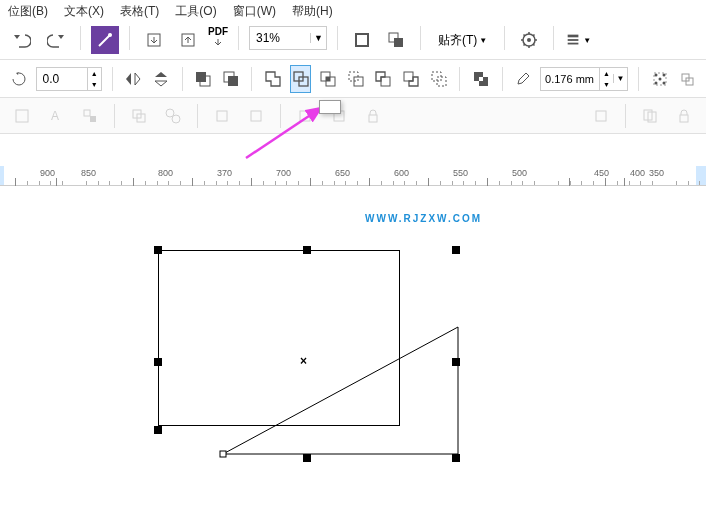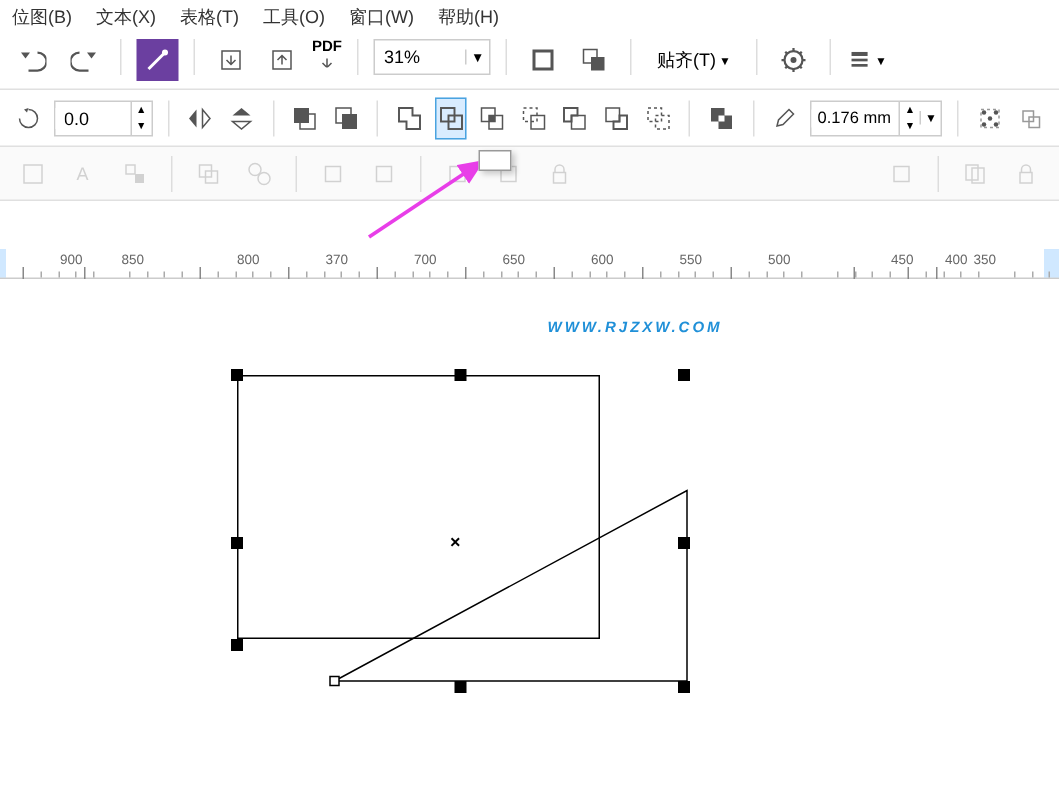--- a/index.html
+++ b/index.html
@@ -49,21 +49,21 @@
     .ruler .tick { position: absolute; top: 0; width: 1px; height: 20px; }
     .ruler .tick .major { position: absolute; bottom: 0; width: 1px; height: 8px; background: #888; }
     .ruler .tick .label { position: absolute; top: 2px; left: -10px; width: 20px; text-align: left; margin-left: 35px; }
     .ruler .minor { position: absolute; bottom: 0; width: 1px; height: 4px; background: #aaa; }
     .ruler .hl { position: absolute; top: 0; bottom: 0; background: rgba(100,180,255,0.3); }
     
     
     .canvas { position: relative; background: #fff; height: 360px; }
     .watermark { position: absolute; top: 30px; left: 365px; text-align: center; }
     .watermark .wm1 { font-size: 28px; font-weight: bold; color: #2090d8; letter-spacing: 1px; }
-    .watermark .wm2 { font-size: 10px; font-weight: bold; color: #2090d8; letter-spacing: 2px; margin-top: -3px; font-style: italic; }
+    .watermark .wm2 { font-size: 10px; font-weight: bold; color: #2090d8; letter-spacing: 2px; margin-top: -3px; }
     
     
     .rect-shape { position: absolute; left: 158px; top: 64px; width: 242px; height: 176px; border: 1px solid #000; }
     .handle { position: absolute; width: 8px; height: 8px; background: #000; }
     .handle.h1 { left: 154px; top: 60px; }
     .handle.h2 { left: 303px; top: 60px; }
     .handle.h3 { left: 452px; top: 60px; }
     .handle.h4 { left: 154px; top: 172px; }
     .handle.h5 { left: 452px; top: 172px; }
     .handle.h6 { left: 154px; top: 240px; }

